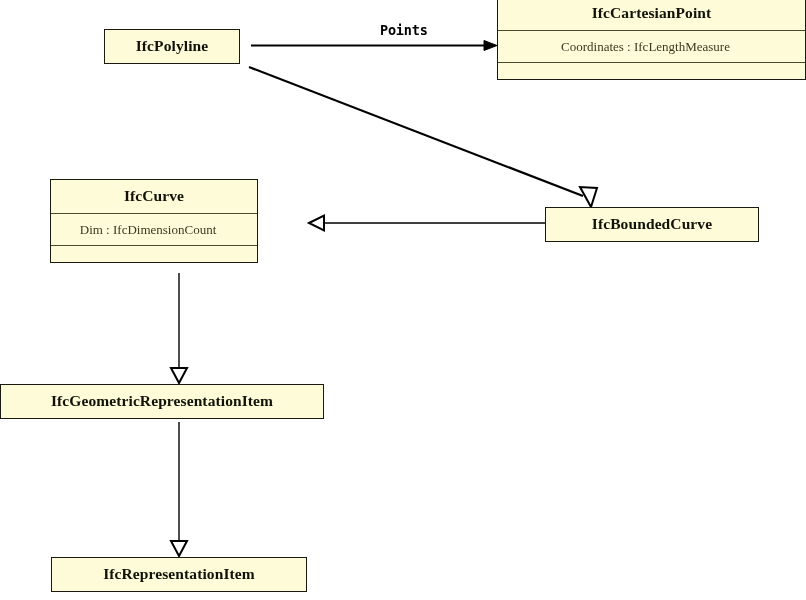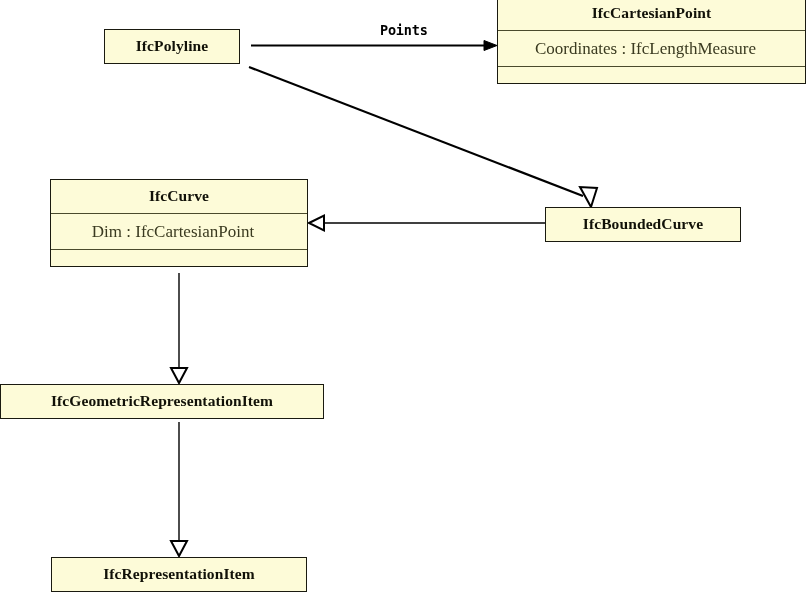--- a/index.html
+++ b/index.html
@@ -43,21 +43,21 @@
     letter-spacing: 0.1px;
   }
   .uml-sep {
     border-top: 1.6px solid #4a4a2c;
     height: 0;
     font-size: 0;
     line-height: 0;
   }
   .uml-attr {
     font-family: "Liberation Serif", "DejaVu Serif", serif;
-    font-size: 17px;
+    font-size: 13px;
     color: #3a3a20;
     text-align: center;
     line-height: 1;
     padding: 9px 22px 9px 10px;
     white-space: nowrap;
   }
   .uml-empty {
     height: 16px;
   }
   .edge-label {
@@ -109,29 +109,29 @@
   </div>
 
   <div class="uml-class" style="left:497px; top:-4px; width:309px;">
     <div class="uml-title">IfcCartesianPoint</div>
     <div class="uml-sep"></div>
     <div class="uml-attr">Coordinates : IfcLengthMeasure</div>
     <div class="uml-sep"></div>
     <div class="uml-empty"></div>
   </div>
 
-  <div class="uml-class" style="left:50px; top:179px; width:258px;">
+  <div class="uml-class" style="left:50px; top:179px; width:208px;">
     <div class="uml-title">IfcCurve</div>
     <div class="uml-sep"></div>
-    <div class="uml-attr">Dim : IfcCartesianPoint</div>
+    <div class="uml-attr">Dim : IfcDimensionCount</div>
     <div class="uml-sep"></div>
     <div class="uml-empty"></div>
   </div>
 
-  <div class="uml-class" style="left:545px; top:207px; width:196px;">
+  <div class="uml-class" style="left:545px; top:207px; width:214px;">
     <div class="uml-title">IfcBoundedCurve</div>
   </div>
 
   <div class="uml-class" style="left:0px; top:384px; width:324px;">
     <div class="uml-title">IfcGeometricRepresentationItem</div>
   </div>
 
   <div class="uml-class" style="left:51px; top:557px; width:256px;">
     <div class="uml-title">IfcRepresentationItem</div>
   </div>

